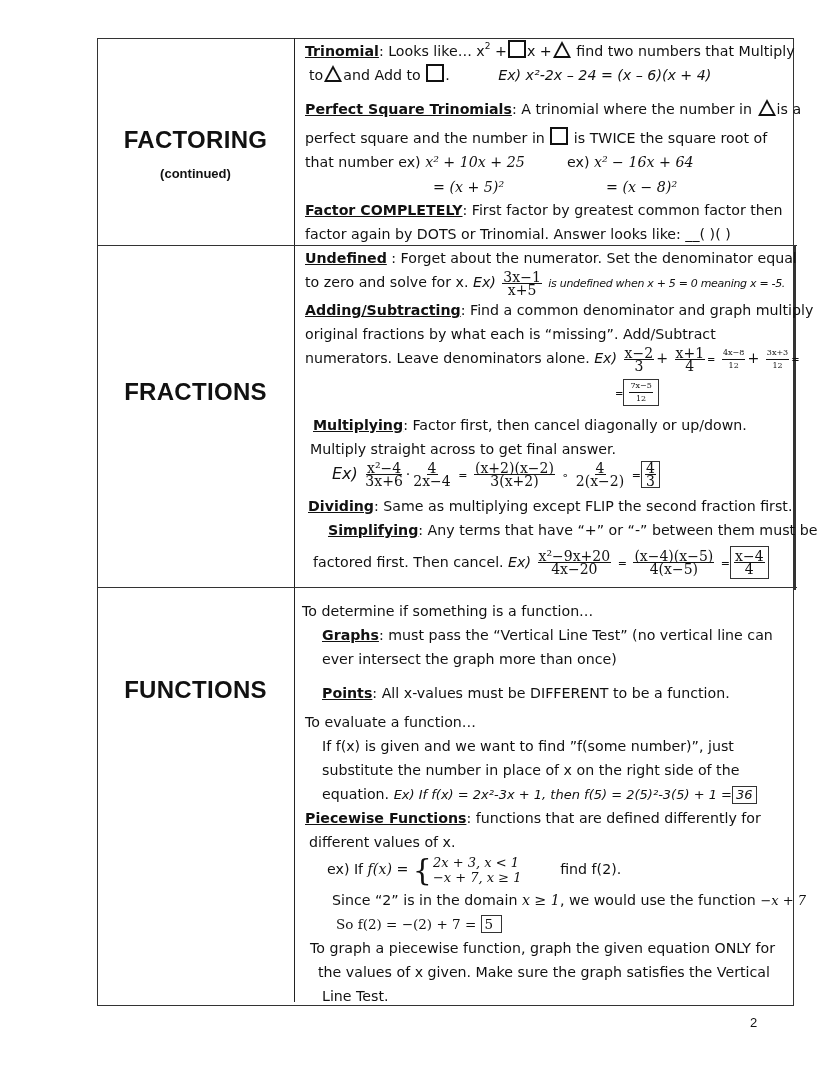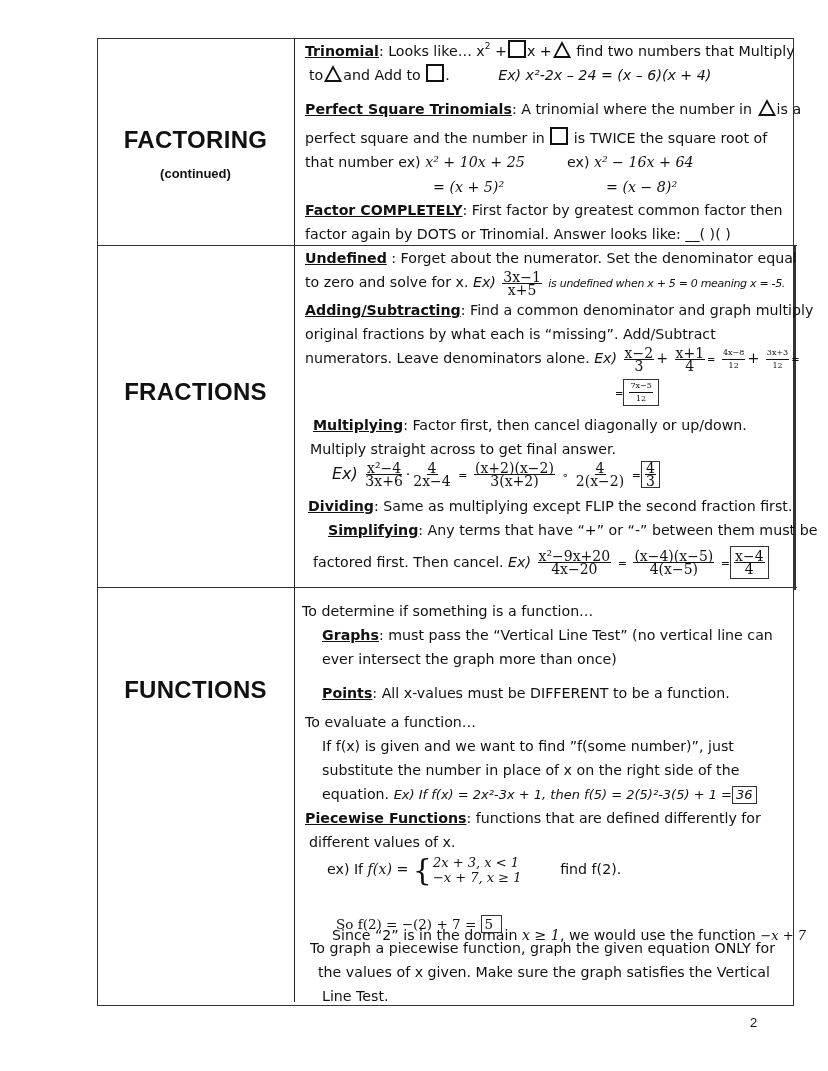--- a/index.html
+++ b/index.html
@@ -207,21 +207,21 @@
     <span>ex)  If </span><span class="m">f(x) =</span>
     <span class="pw">
         <span class="brace">{</span>
         <span class="cases">
           <span class="m">2x + 3, x &lt; 1</span>
           <span class="m">−x + 7, x ≥ 1</span>
         </span>
       </span>
     <span style="margin-left:34px;">find f(2).</span>
   </div>
-  <div class="ln" style="top:888px; left:32px;margin-top:35px;">
+  <div class="ln" style="top:888px; left:32px;">
     <span>Since “2” is in the domain </span><span class="m">x ≥ 1</span><span>, we would use the function </span><span class="m" style="font-size:13px;">−x + 7</span>
   </div>
   <div class="ln mu" style="top:912px; left:36px; font-size:13.5px;">
     <span>So f(2)  =  −(2) + 7  =</span> <span class="box" style="padding:0 8px 0 3px;">5</span>
   </div>
   <div class="ln" style="top:936px; left:10px;">To graph a piecewise function, graph the given equation ONLY for</div>
   <div class="ln" style="top:960px; left:18px;">the values of x given.  Make sure the graph satisfies the Vertical</div>
   <div class="ln" style="top:984px; left:22px;">Line Test.</div>
 </div>
 

